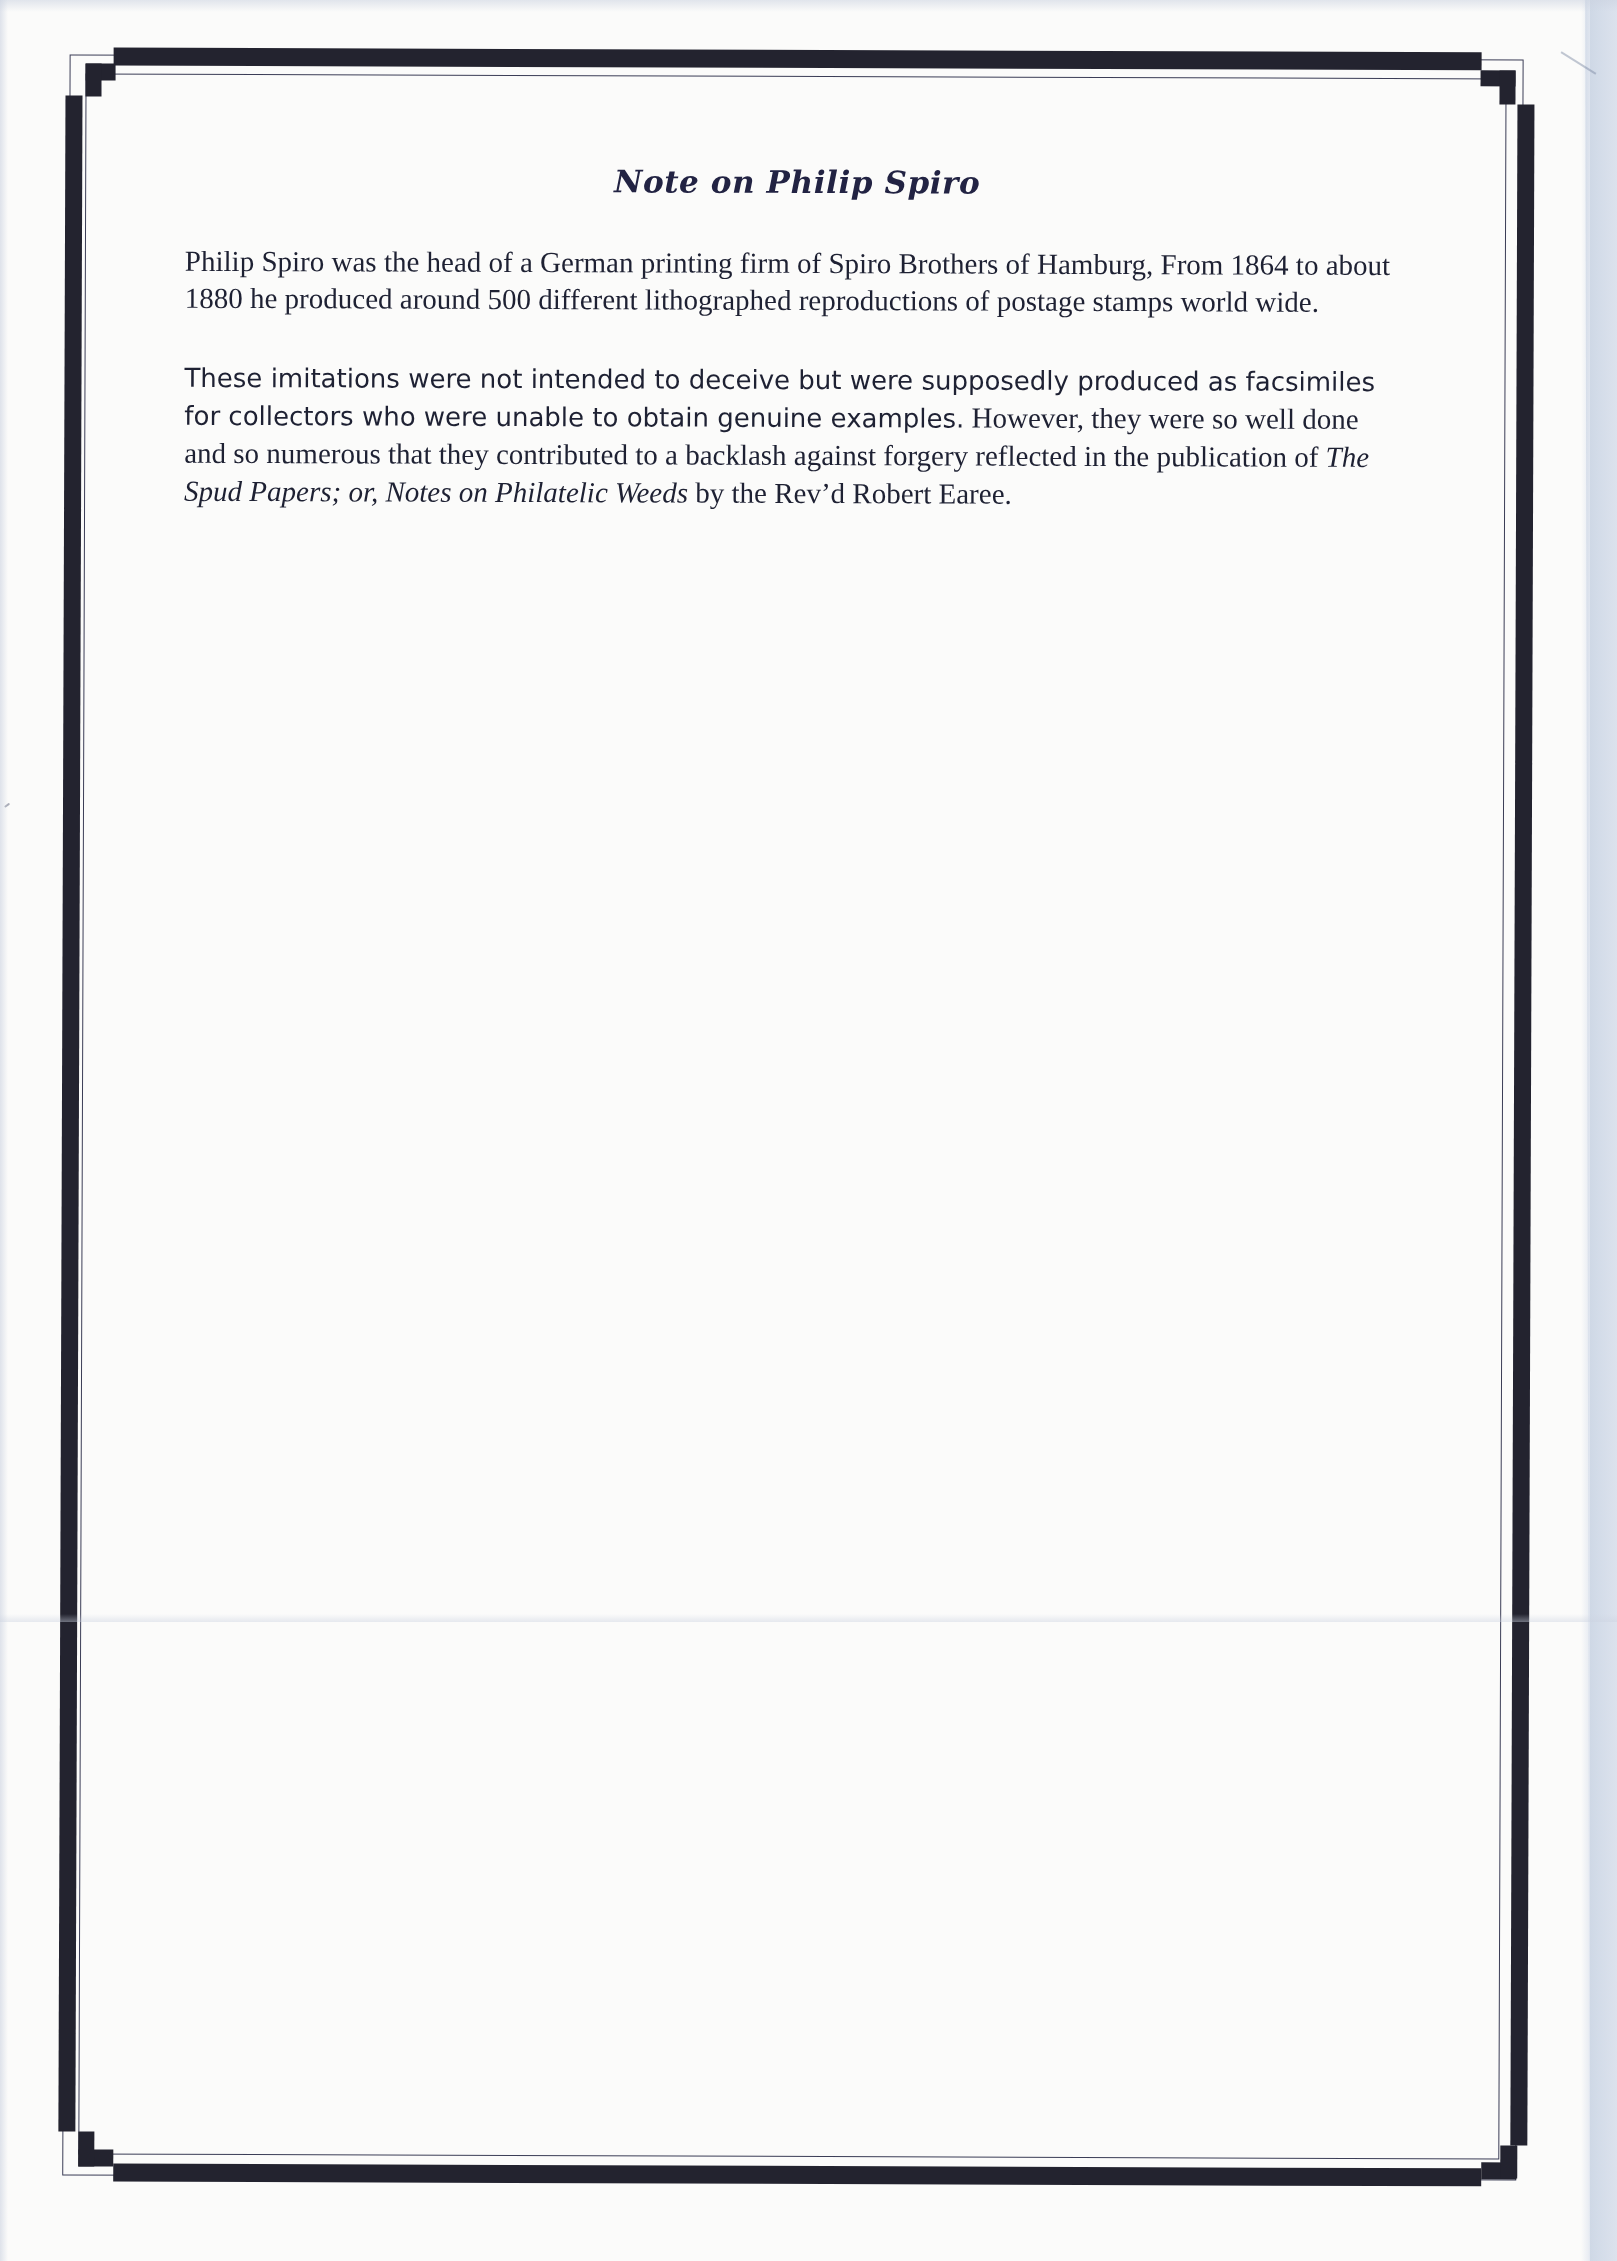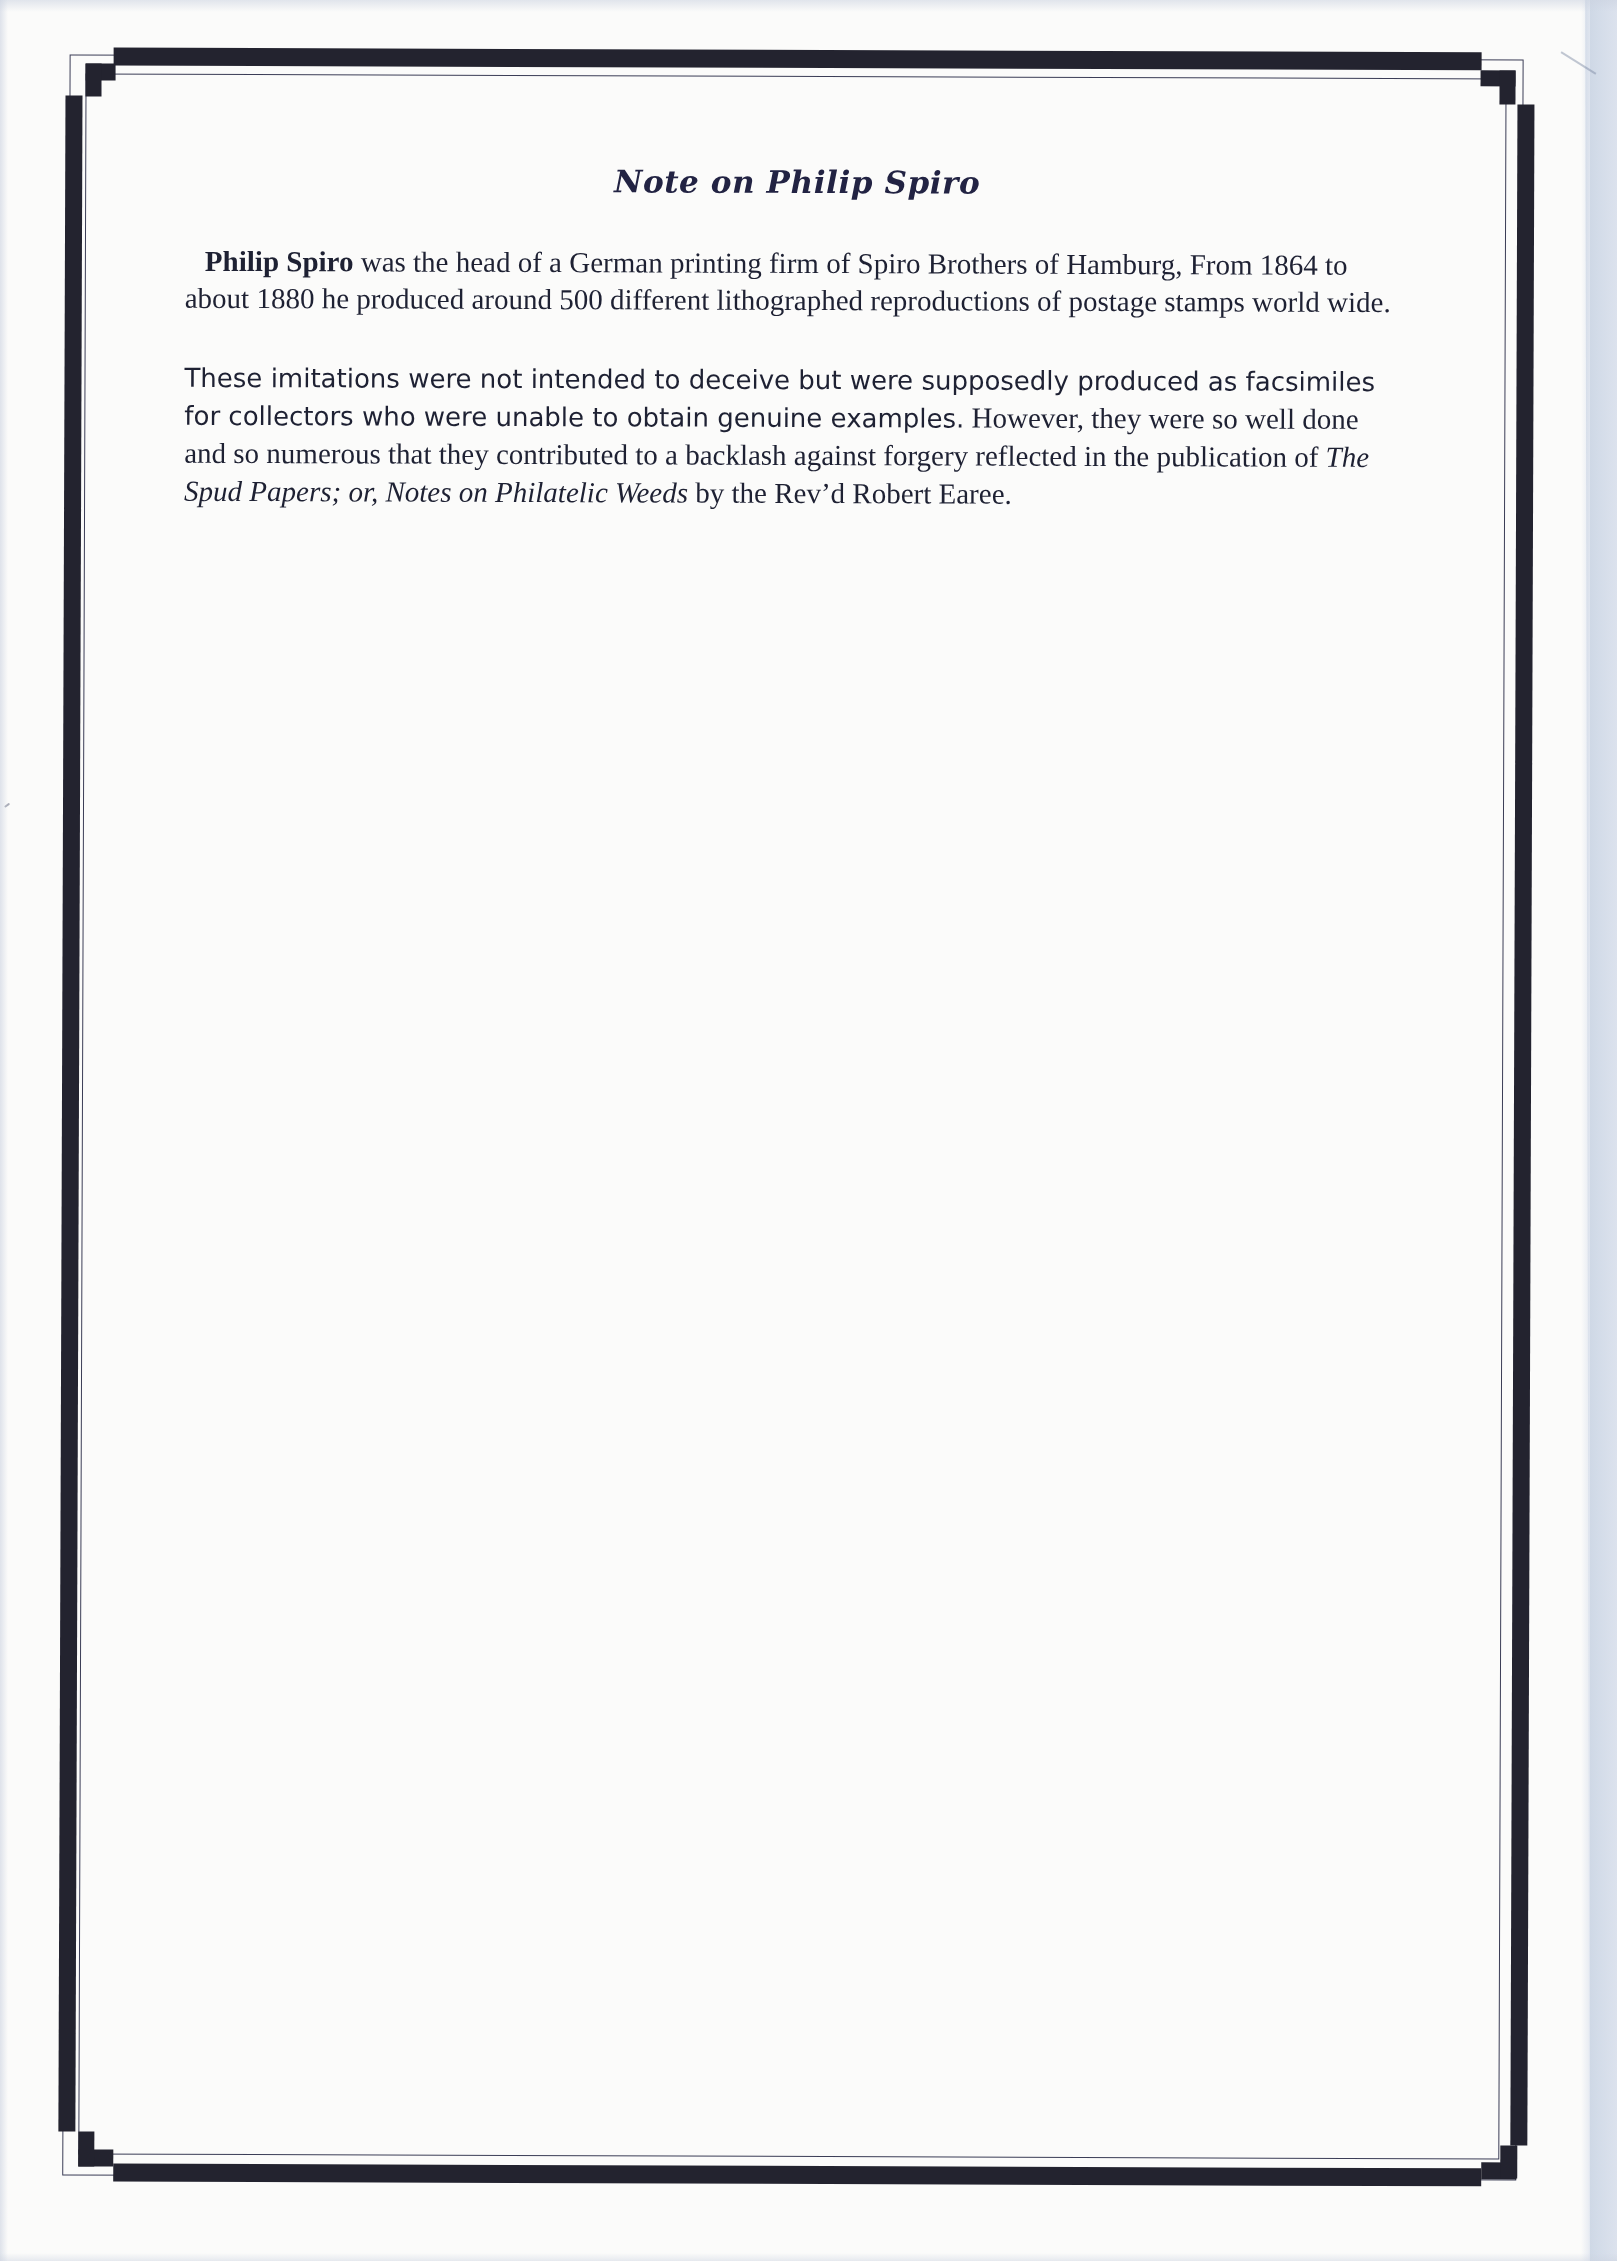--- a/index.html
+++ b/index.html
@@ -4,21 +4,21 @@
 <style>
   html, body {
     margin: 0; padding: 0;
     width: 1617px; height: 2261px;
     overflow: hidden;
     background: #fbfbfa;
   }
   * { box-sizing: border-box; }
 
   
-  .scan-root { position: relative; width: 1617px; height: 2261px; background: var(--paper, #fbfbfa); }
+  .scan-root { position: relative; width: 1617px; height: 1622px; background: var(--paper, #fbfbfa); }
 
   .sheet {
     position: absolute; inset: 0;
     transform: rotate(0.2deg);
     transform-origin: 805px 1095px;
   }
 
   
   .thin-rect { position: absolute; border: 1.3px solid var(--line, #3b3d56); }
   .outer-rect { left: 66px; top: 57px;  width: 1454px; height: 2121px; }
@@ -52,21 +52,21 @@
     font-size: 31px; line-height: 40px;
     color: var(--title, #222343);
     letter-spacing: 0.6px;
   }
   .para { width: 1211px; margin: 0; }
   .para-1 {
     margin-top: 43px;
     font-family: "Liberation Serif", serif;
     font-size: 29px; line-height: 37px;
   }
-  .para-1 .lead { font-weight: 700; margin-left: 20px; }
+  .para-1 .lead { font-weight: 400; }
   .para-2 {
     margin-top: 43px;
     font-family: "DejaVu Sans", sans-serif;
     font-size: 26px; line-height: 37px;
   }
   .para-2 .serif        { font-family: "Liberation Serif", serif; font-size: 29px; }
   .para-2 .serif-italic { font-family: "Liberation Serif", serif; font-size: 29px; font-style: italic; }
 
   
   .edge { position: absolute; pointer-events: none; }

